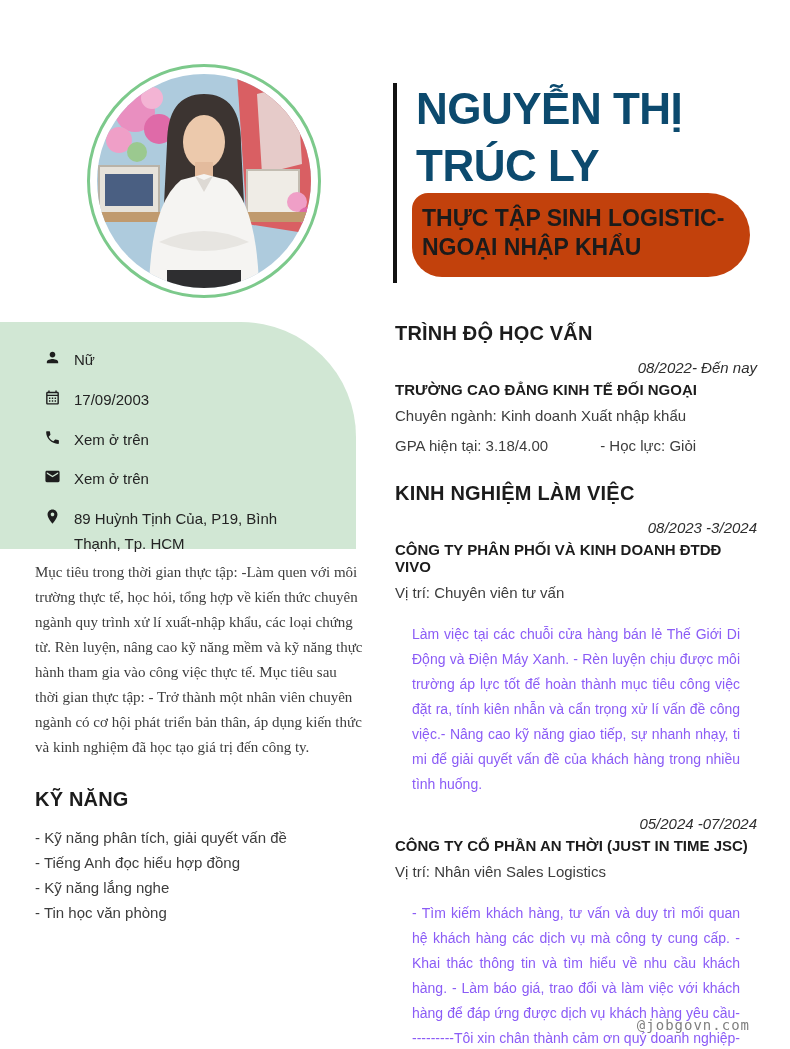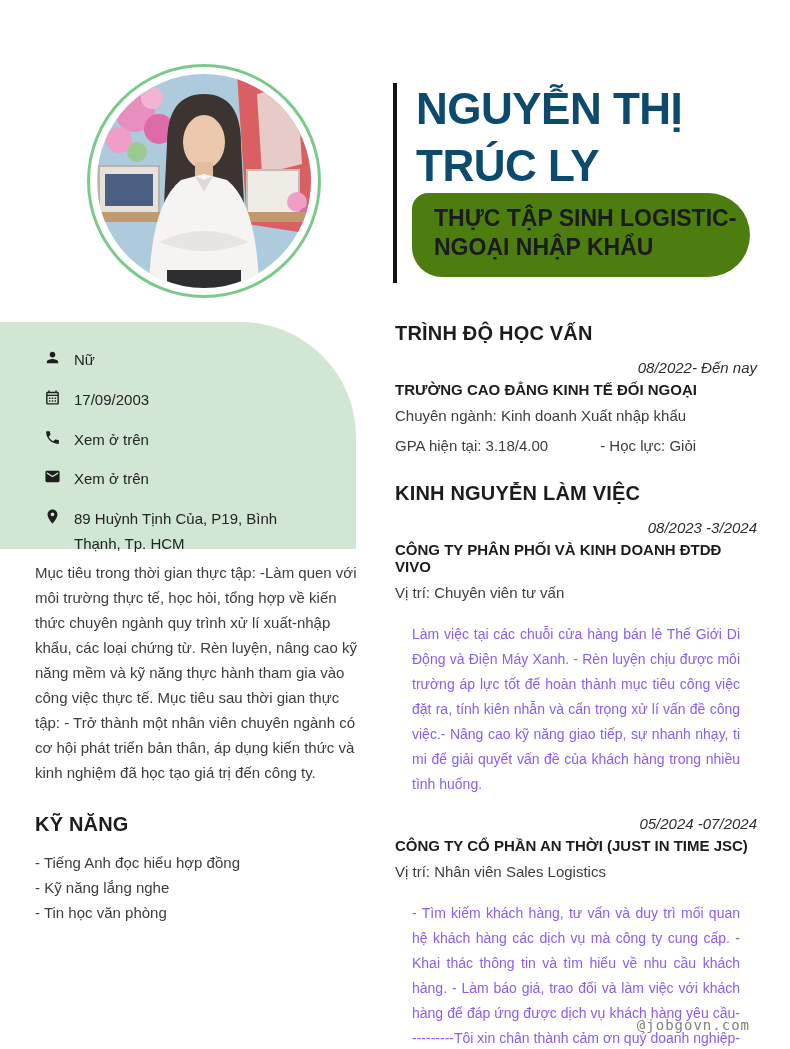--- a/index.html
+++ b/index.html
@@ -31,22 +31,22 @@
     position:absolute;left:416px;top:80px;width:345px;
   }
   .name-line{
     display:block;
     font-size:44px;font-weight:bold;color:#0c4a6e;
     line-height:1.3;letter-spacing:-0.5px;
   }
   .badge{
     position:absolute;left:412px;top:193px;
     width:338px;height:84px;box-sizing:border-box;
-    padding:11px 10px 0 22px;
-    background:#4d7c0f;
+    padding:11px 10px 0 10px;
+    background:#c2410c;
     border-radius:16px 42px 42px 30px;
   }
   .badge-line{
     display:block;
     font-size:23px;font-weight:bold;color:#1b1b1b;line-height:1.26;
   }
   
   .info-panel{
     position:absolute;left:0;top:322px;
     width:356px;height:227px;box-sizing:border-box;
@@ -71,21 +71,21 @@
     position:absolute;left:35px;top:560px;width:328px;
   }
   .right-col{
     position:absolute;left:395px;top:322px;width:362px;
   }
   .section-heading{
     font-size:20px;font-weight:bold;color:#1c1c1c;
     margin:0 0 14px 0;letter-spacing:0.2px;
   }
   .body-text{
-    font-size:15px;line-height:25px;color:#3d3d3d;margin:0;
+    font-size:15px;line-height:25px;color:#3d3d3d;margin:0;font-family:Liberation Serif, serif;
   }
   .skills-heading{margin-top:28px;}
   .skill-item{
     font-size:15px;line-height:25px;color:#3d3d3d;
   }
   .entry{margin-bottom:18px;}
   .entry-period{
     font-size:15px;font-style:italic;color:#2e2e2e;
     margin:0 0 5px 0;
     text-align:right;
@@ -206,41 +206,42 @@
           </svg>
       </span>
       <span class="info-text">89 Huỳnh Tịnh Của, P19, Bình Thạnh, Tp. HCM</span>
     </div>
   </div>
 
   <div class="left-col">
     <p class="body-text">Mục tiêu trong thời gian thực tập: -Làm quen với môi trường thực tế, học hỏi, tổng hợp về kiến thức chuyên ngành quy trình xử lí xuất-nhập khẩu, các loại chứng từ. Rèn luyện, nâng cao kỹ năng mềm và kỹ năng thực hành tham gia vào công việc thực tế. Mục tiêu sau thời gian thực tập: - Trở thành một nhân viên chuyên ngành có cơ hội phát triển bản thân, áp dụng kiến thức và kinh nghiệm đã học tạo giá trị đến công ty.</p>
 
     <h2 class="section-heading skills-heading">KỸ NĂNG</h2>
+    <div class="skill-item">- Kỹ năng phân tích, giải quyết vấn đề</div>
     <div class="skill-item">- Tiếng Anh đọc hiểu hợp đồng</div>
     <div class="skill-item">- Kỹ năng lắng nghe</div>
     <div class="skill-item">- Tin học văn phòng</div>
   </div>
 
   <div class="right-col">
 
     <section>
       <h2 class="section-heading">TRÌNH ĐỘ HỌC VẤN</h2>
       <div class="entry">
         <p class="entry-period">08/2022- Đến nay</p>
         <p class="entry-org">TRƯỜNG CAO ĐẲNG KINH TẾ ĐỐI NGOẠI</p>
         <p class="entry-line">Chuyên ngành: Kinh doanh Xuất nhập khẩu</p>
         <p class="entry-line gpa-line">
           <span>GPA hiện tại: 3.18/4.00</span><span class="rank">- Học lực: Giỏi</span>
         </p>
       </div>
     </section>
 
     <section class="exp-section">
-      <h2 class="section-heading">KINH NGUYỄN LÀM VIỆC</h2>
+      <h2 class="section-heading">KINH NGHIỆM LÀM VIỆC</h2>
 
       <div class="entry">
         <p class="entry-period">08/2023 -3/2024</p>
         <p class="entry-org">CÔNG TY PHÂN PHỐI VÀ KINH DOANH ĐTDĐ VIVO</p>
         <p class="entry-line">Vị trí: Chuyên viên tư vấn</p>
         <p class="entry-desc">Làm việc tại các chuỗi cửa hàng bán lẻ Thế Giới Di Động và Điện Máy Xanh. - Rèn luyện chịu được môi trường áp lực tốt để hoàn thành mục tiêu công việc đặt ra, tính kiên nhẫn và cẩn trọng xử lí vấn đề công việc.- Nâng cao kỹ năng giao tiếp, sự nhanh nhạy, ti mi để giải quyết vấn đề của khách hàng trong nhiều tình huống.</p>
       </div>
 
       <div class="entry" style="margin-top:14px;">
         <p class="entry-period">05/2024 -07/2024</p>

